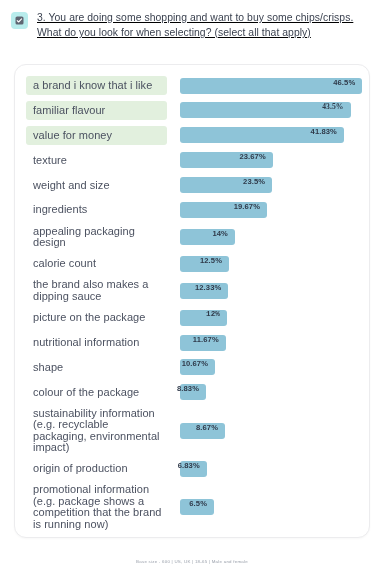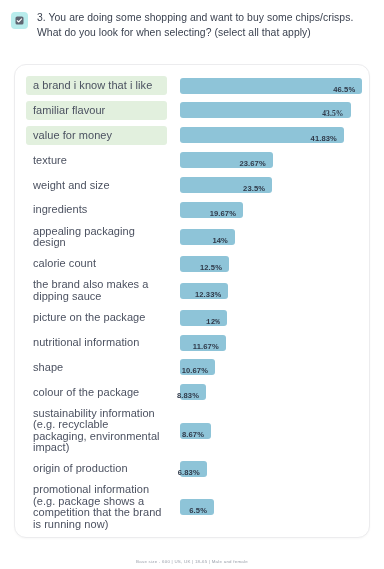--- a/index.html
+++ b/index.html
@@ -22,20 +22,21 @@
     box-sizing: border-box;
     background: #ffffff;
   }
 
   
   .question {
     display: flex;
     align-items: flex-start;
     padding: 10px 12px 0 11px;
     box-sizing: border-box;
+    text-decoration: underline;
   }
   .q-icon {
     flex: 0 0 auto;
     width: 17px;
     height: 17px;
     margin-top: 2px;
     margin-right: 9px;
     border-radius: 4px;
     background: #b8ecec;
     display: flex;
@@ -103,21 +104,21 @@
     display: flex;
     align-items: center;
     padding-left: 13px;
     box-sizing: border-box;
   }
   .bar {
     height: 16px;
     background: #8ec4d8;
     border-radius: 3px;
     display: flex;
-    align-items: flex-end;
+    align-items: flex-start;
     justify-content: flex-end;
     box-sizing: border-box;
     padding-right: 7px;
     min-width: 26px;
   }
   .bar-value {
     font-size: 7.6px;
     font-weight: bold;
     color: #2f3a4a;
     letter-spacing: 0.1px;
@@ -203,21 +204,21 @@
             <div class="bar" style="width: 92.12px;">
               <span class="bar-value">23.5%</span>
             </div>
           </div>
         </div>
         <div class="row" style="margin-bottom: 1.9375px;">
           <div class="label-cell">
             <span class="label-text">ingredients</span>
           </div>
           <div class="bar-cell">
-            <div class="bar" style="width: 63px; padding-left: 20px;">
+            <div class="bar" style="width: 87px; padding-left: 20px;">
               <span class="bar-value">19.67%</span>
             </div>
           </div>
         </div>
         <div class="row" style="margin-bottom: 1.9375px;">
           <div class="label-cell">
             <span class="label-text">appealing packaging design</span>
           </div>
           <div class="bar-cell">
             <div class="bar" style="width: 54.88px;">
@@ -283,21 +284,21 @@
             <div class="bar" style="width: 21px;">
               <span class="bar-value">8.83%</span>
             </div>
           </div>
         </div>
         <div class="row" style="margin-bottom: 1.9375px;">
           <div class="label-cell">
             <span class="label-text">sustainability information (e.g. recyclable packaging, environmental impact)</span>
           </div>
           <div class="bar-cell">
-            <div class="bar" style="width: 31px;">
+            <div class="bar" style="width: 45px;">
               <span class="bar-value">8.67%</span>
             </div>
           </div>
         </div>
         <div class="row" style="margin-bottom: 1.9375px;">
           <div class="label-cell">
             <span class="label-text">origin of production</span>
           </div>
           <div class="bar-cell">
             <div class="bar" style="width: 26.7736px;">

